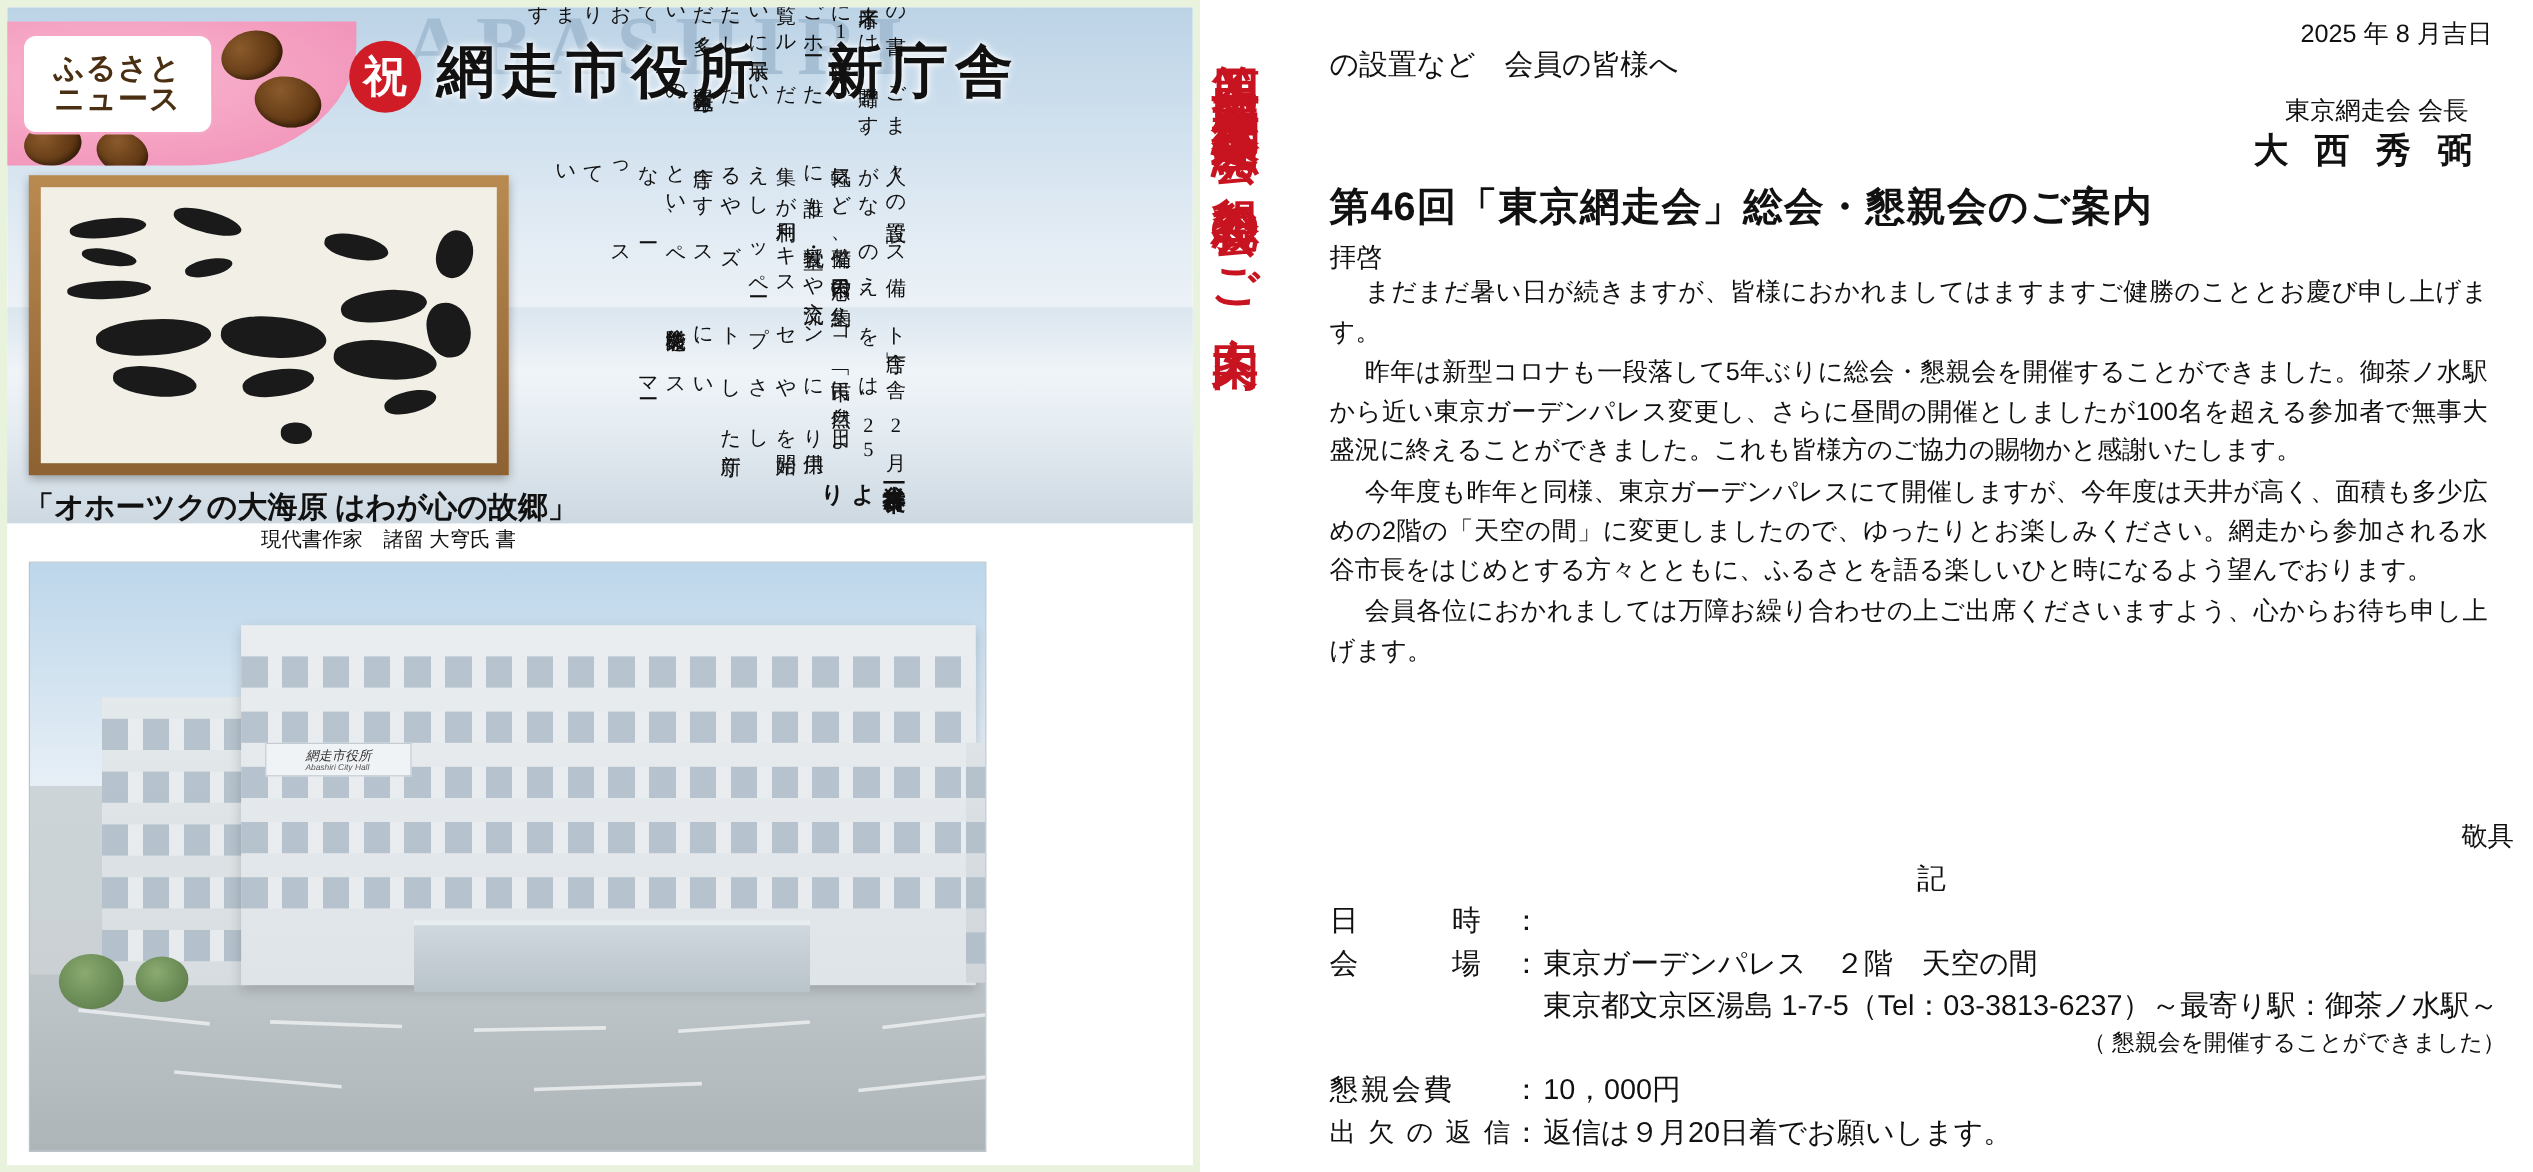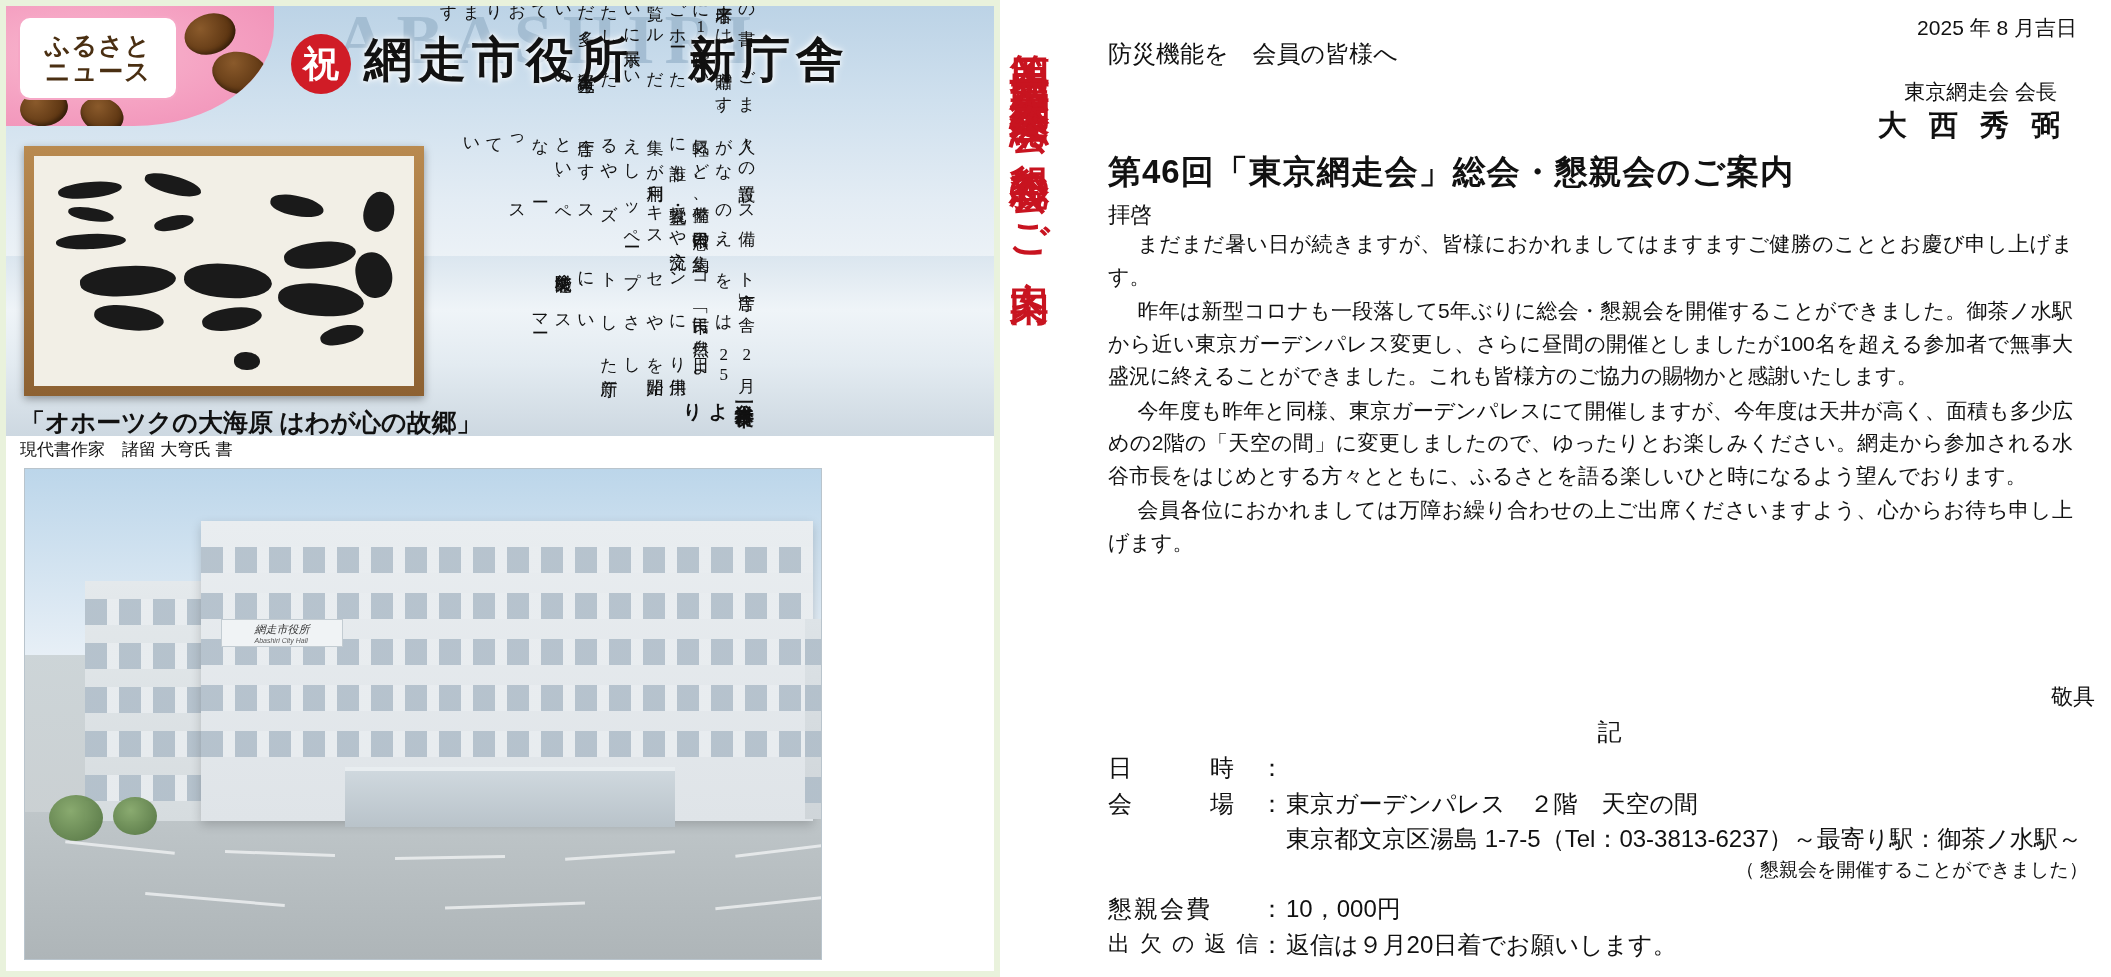--- a/index.html
+++ b/index.html
@@ -38,24 +38,25 @@
   .sky-title{
     position:absolute;left:330px;top:-6px;
     font-family:"Liberation Serif",serif;
     font-size:70px;font-weight:bold;letter-spacing:10px;
     color:#9fb9cf;opacity:.85;
     white-space:nowrap;
   }
 
   
   .pink-banner{
-    position:absolute;left:0;top:0;width:268px;height:120px;
+    position:absolute;left:0;top:12px;width:268px;height:120px;
     background:radial-gradient(ellipse at 30% 40%,#f9b8cf 0%,#f49ec0 60%,#ef8fb6 100%);
     border-bottom-right-radius:140px 100px;
     overflow:hidden;
+    padding-left:23px;
   }
   .banner-logo{
     position:absolute;left:14px;top:12px;
     width:150px;height:74px;
     background:#ffffff;
     border-radius:10px;
     border:3px solid #ffffff;
     box-shadow:0 0 0 2px #f6a7c6;
     display:flex;flex-direction:column;align-items:center;justify-content:center;
     line-height:1.05;
@@ -103,21 +104,21 @@
     transform-origin:center;
   }
   .art-caption{
     position:absolute;left:14px;top:400px;width:410px;
     text-align:left;
     font-family:"Liberation Serif",serif;
     font-size:25px;font-weight:bold;color:#111;white-space:nowrap;
   }
   .art-subcaption{
     position:absolute;left:14px;top:432px;width:410px;
-    text-align:left;
+    text-align:right;
     font-family:"Liberation Serif",serif;
     font-size:17px;color:#111;white-space:nowrap;
   }
 
   
   .vtext-block{
     position:absolute;left:430px;top:86px;
     height:320px;
     display:flex;flex-direction:row-reverse;gap:4px;
     writing-mode:vertical-rl;text-orientation:upright;
@@ -368,21 +369,21 @@
     </div>
   </div>
 
   <div class="right-panel">
 
     <div class="spine-title">第四十六回・東京網走会総会。懇親会のご案内</div>
 
     <div class="letter">
 
       <div class="date-line">2025 年 8 月吉日</div>
-      <div class="addressee">防災機能を　会員の皆様へ</div>
+      <div class="addressee">の設置など　会員の皆様へ</div>
       <div class="sender-role">東京網走会 会長</div>
       <div class="sender-name">大 西 秀 弼</div>
 
       <div class="doc-title">第46回「東京網走会」総会・懇親会のご案内</div>
 
       <div class="salutation">拝啓</div>
 
       <div class="body-text">
         <p class="indent">まだまだ暑い日が続きますが、皆様におかれましてはますますご健勝のこととお慶び申し上げます。</p>
         <p class="indent">昨年は新型コロナも一段落して5年ぶりに総会・懇親会を開催することができました。御茶ノ水駅から近い東京ガーデンパレス変更し、さらに昼間の開催としましたが100名を超える参加者で無事大盛況に終えることができました。これも皆様方のご協力の賜物かと感謝いたします。</p>

